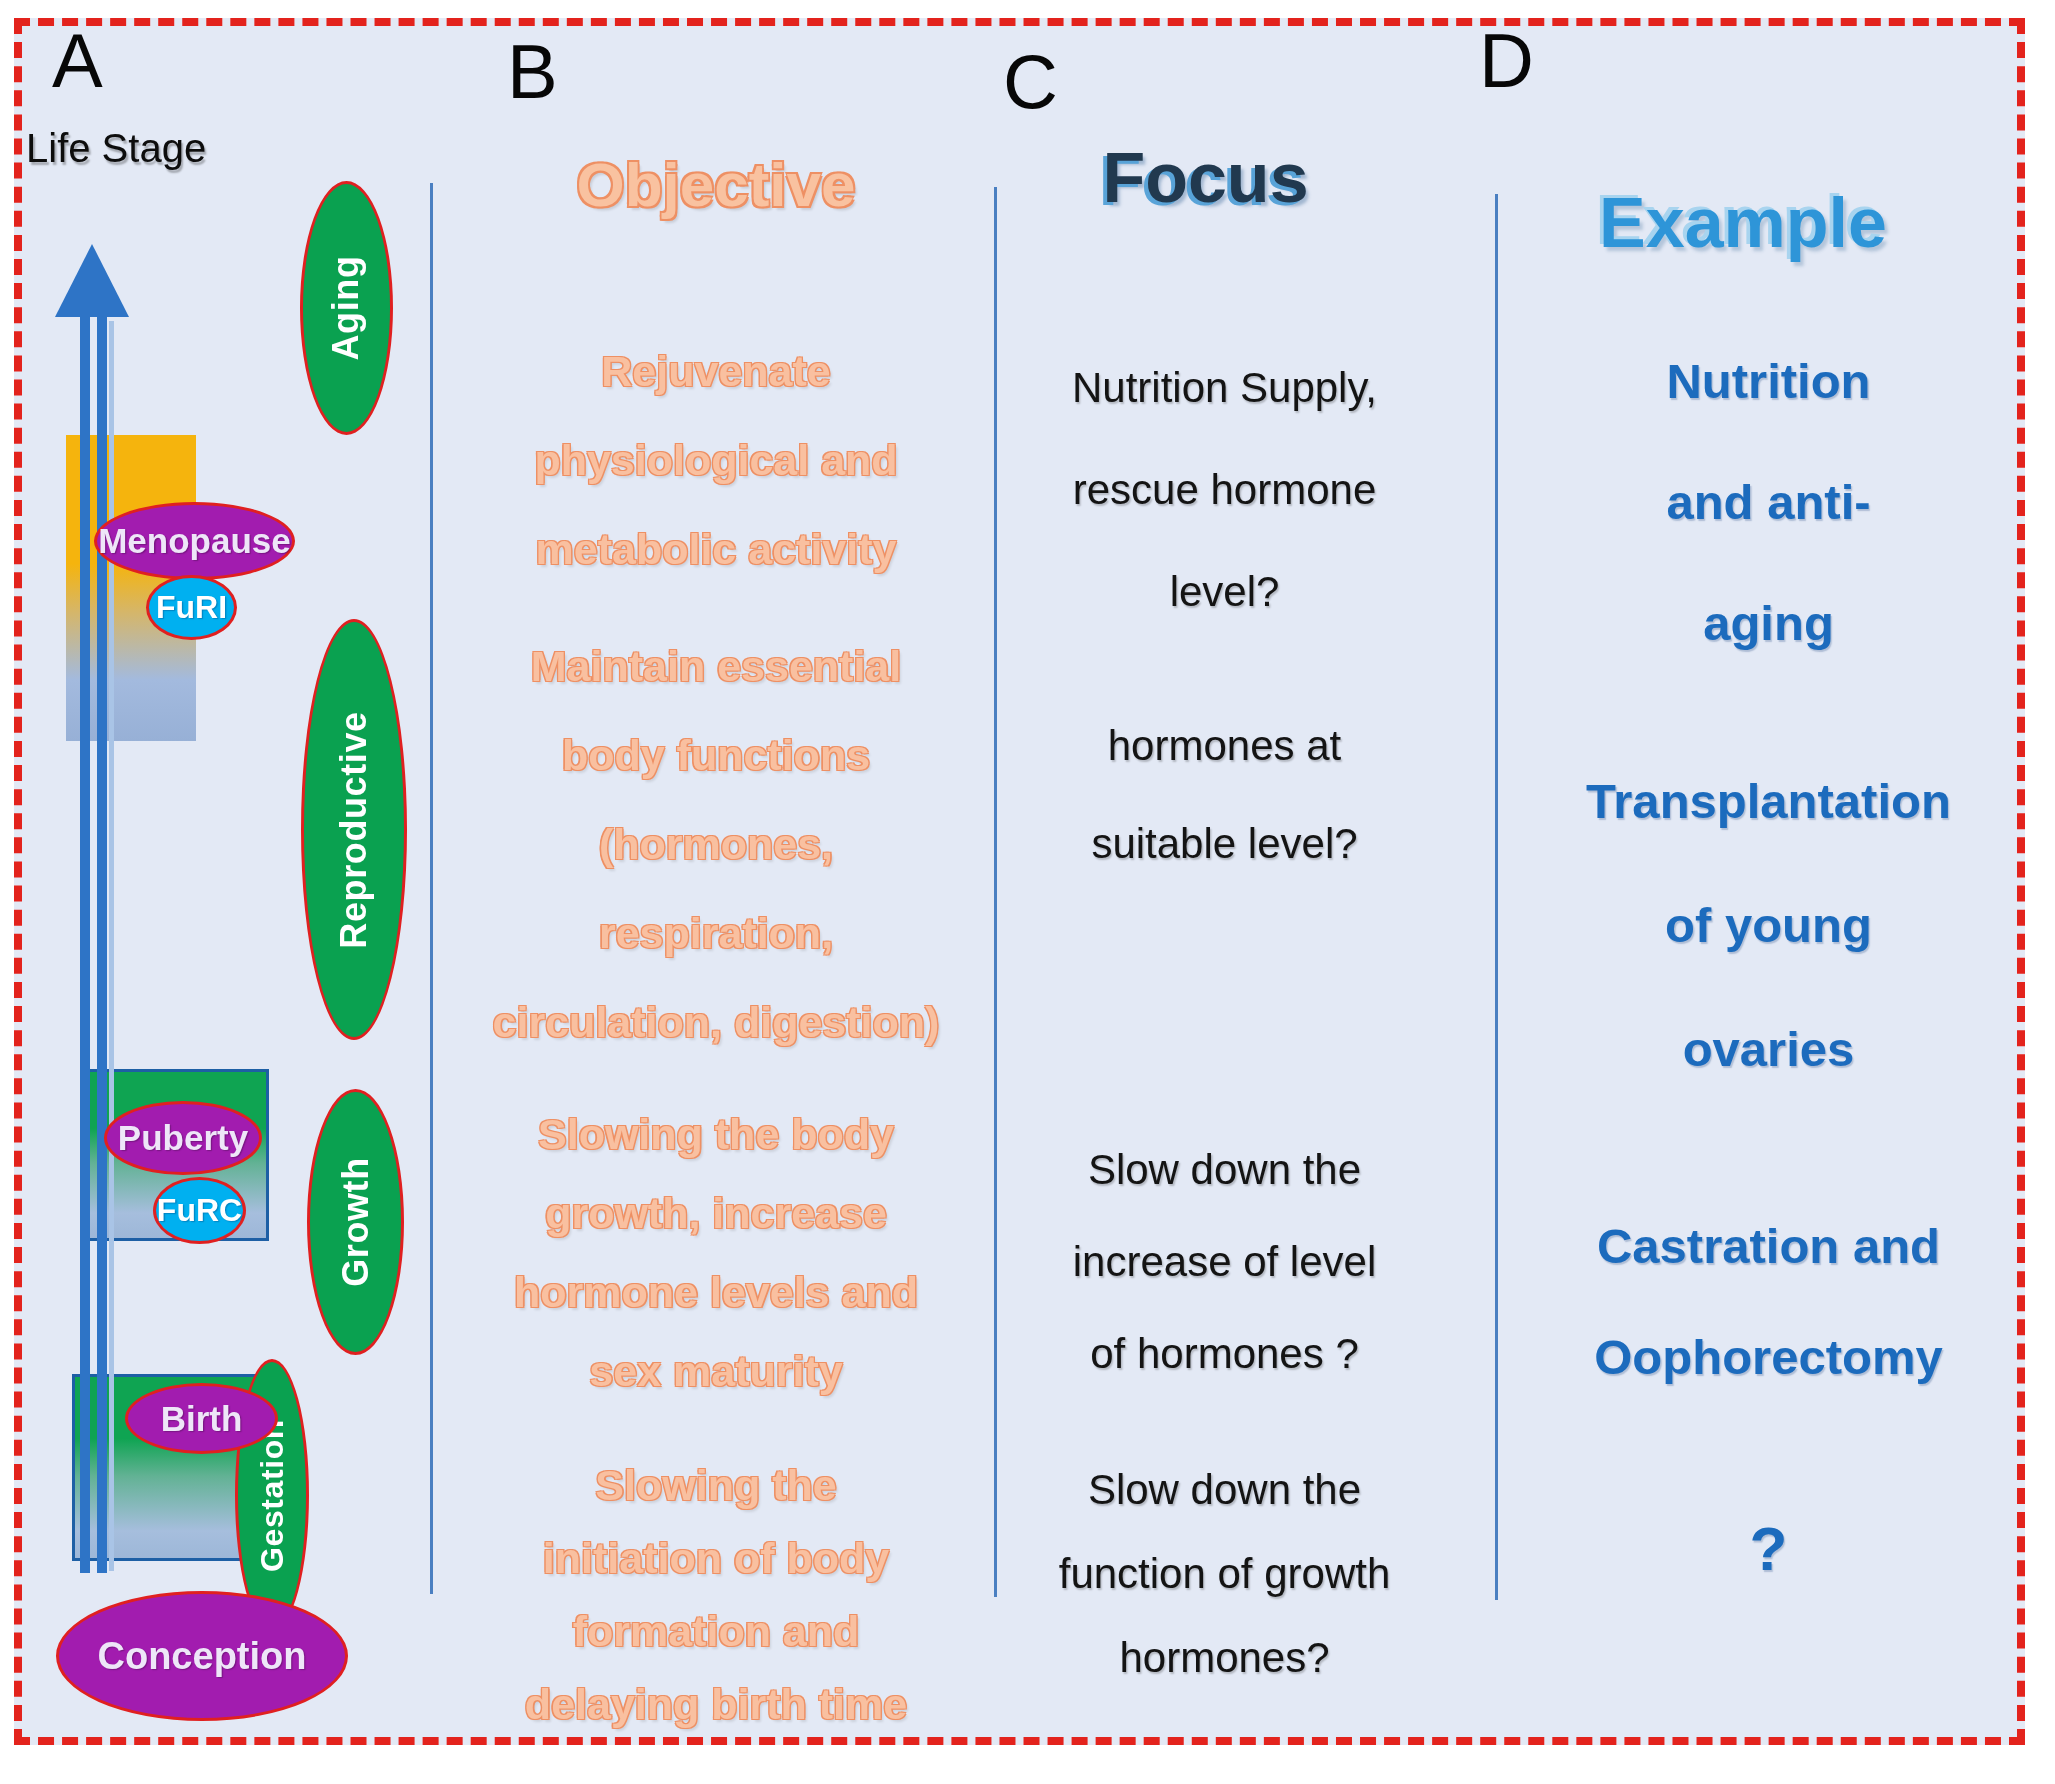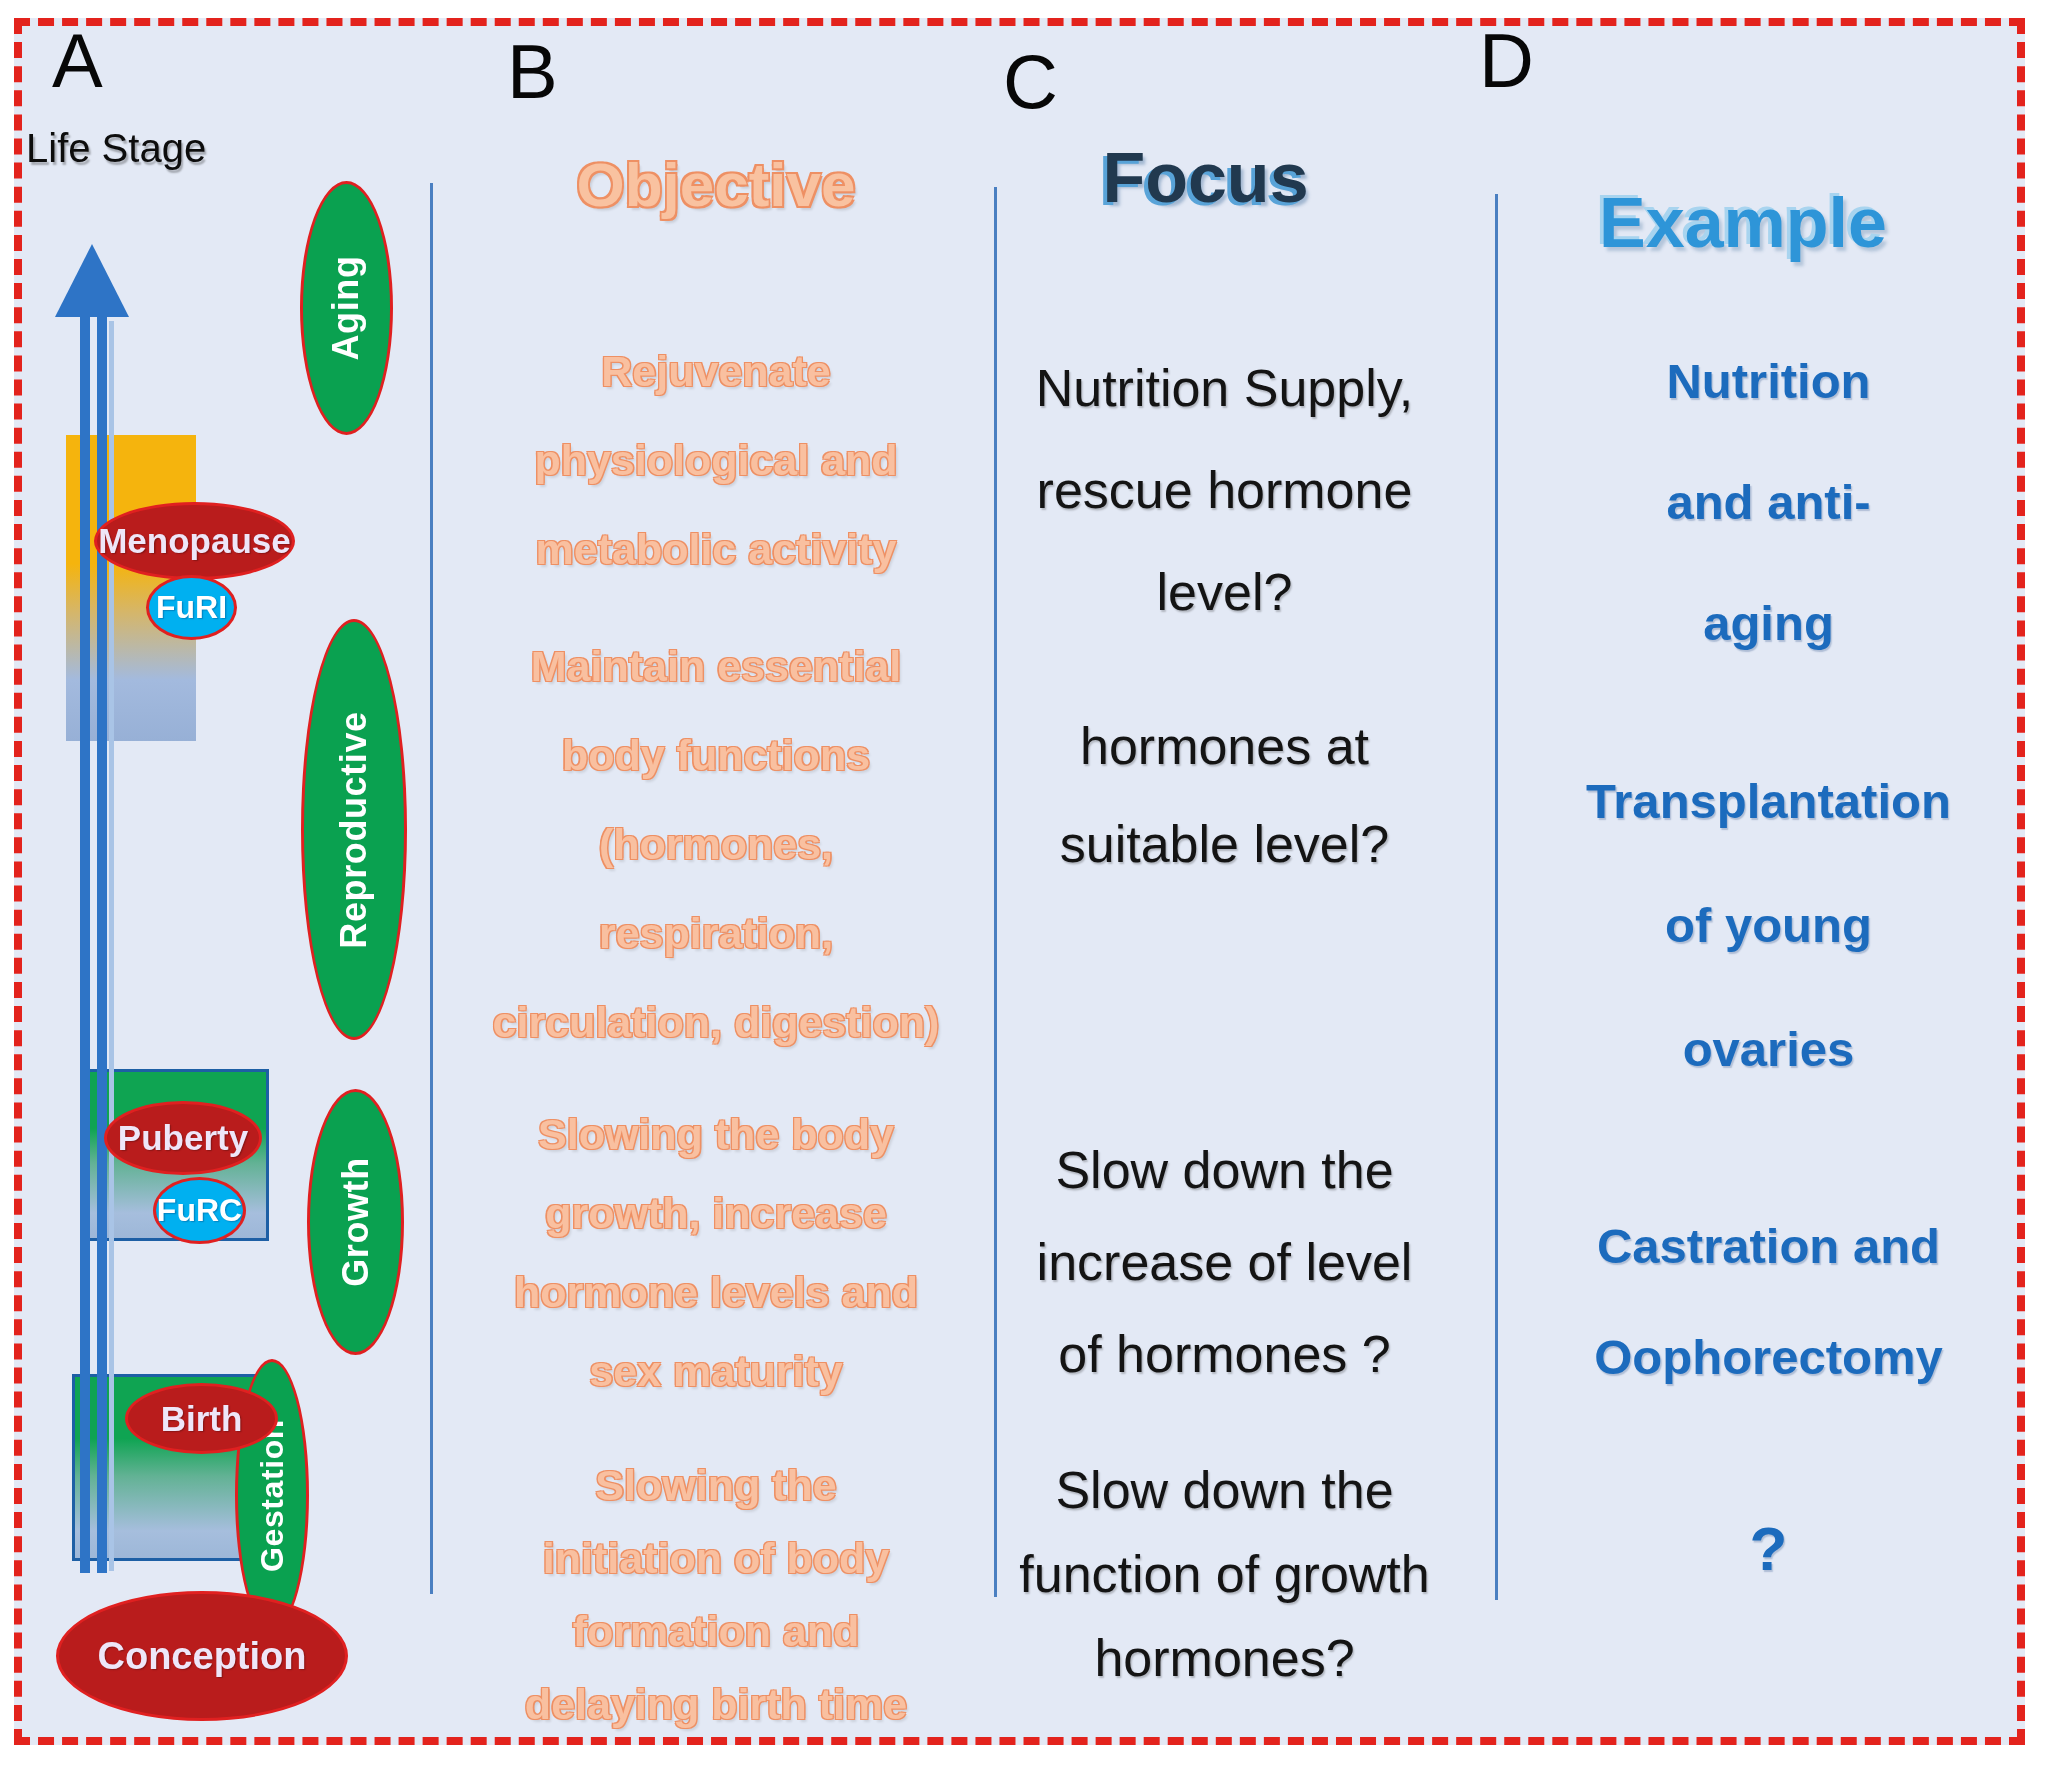--- a/index.html
+++ b/index.html
@@ -38,34 +38,34 @@
     text-shadow:-3.9px -3.2px 0 #a8d4ef, 3.2px 3.9px 3.2px rgba(40,90,140,.25);
   }
   .vline{width:2.6px;background:#4a7fc1;}
   .para{ text-align:center;}
   .para div{white-space:nowrap;}
   .b-para{
     width:544px;font-size:43px;font-weight:700;color:#f9c0a0;
     text-shadow:1.3px 1.3px 0 #ee9064,-1.3px -1.3px 0 #ee9064,1.3px -1.3px 0 #ee9064,-1.3px 1.3px 0 #ee9064, 2.6px 3.2px 2.6px rgba(0,0,0,.10);
   }
   .c-para{
-    width:479px;font-size:52px;font-weight:400;color:#141414;
+    width:479px;font-size:42px;font-weight:400;color:#141414;
     text-shadow:1.3px 1.9px 1.9px rgba(0,0,0,.22);
   }
   .d-para{
     width:531px;font-size:49px;font-weight:700;color:#1c6bbd;
     text-shadow:1.3px 1.9px 1.3px rgba(20,60,120,.25);
   }
   .ellipse{
     border-radius:50%;
     display:flex;align-items:center;justify-content:center;
     box-sizing:border-box;
   }
   .green-e{background:#0aa150;border:3.2px solid #e02020;}
-  .purple-e{background:#b91c1c;border:3.9px solid #e02020;}
+  .purple-e{background:#a21caf;border:3.9px solid #e02020;}
   .cyan-e{background:#00b0f0;border:3.2px solid #e02020;align-items:center;}
   .stage-label{
     color:#ffffff;font-weight:700;font-size:36px;white-space:nowrap;
     transform:rotate(-90deg);letter-spacing:0.6px;
   }
   .event-label{color:#eee6f8;font-weight:700;font-size:35px;white-space:nowrap;
     text-shadow:1.3px 1.3px 1.3px rgba(0,0,0,.25);}
   .marker-label{color:#ffffff;font-weight:700;font-size:32px;white-space:nowrap;
     text-shadow:1.3px 1.3px 1.3px rgba(0,0,60,.25);}
   .grad-rect{box-sizing:border-box;}

